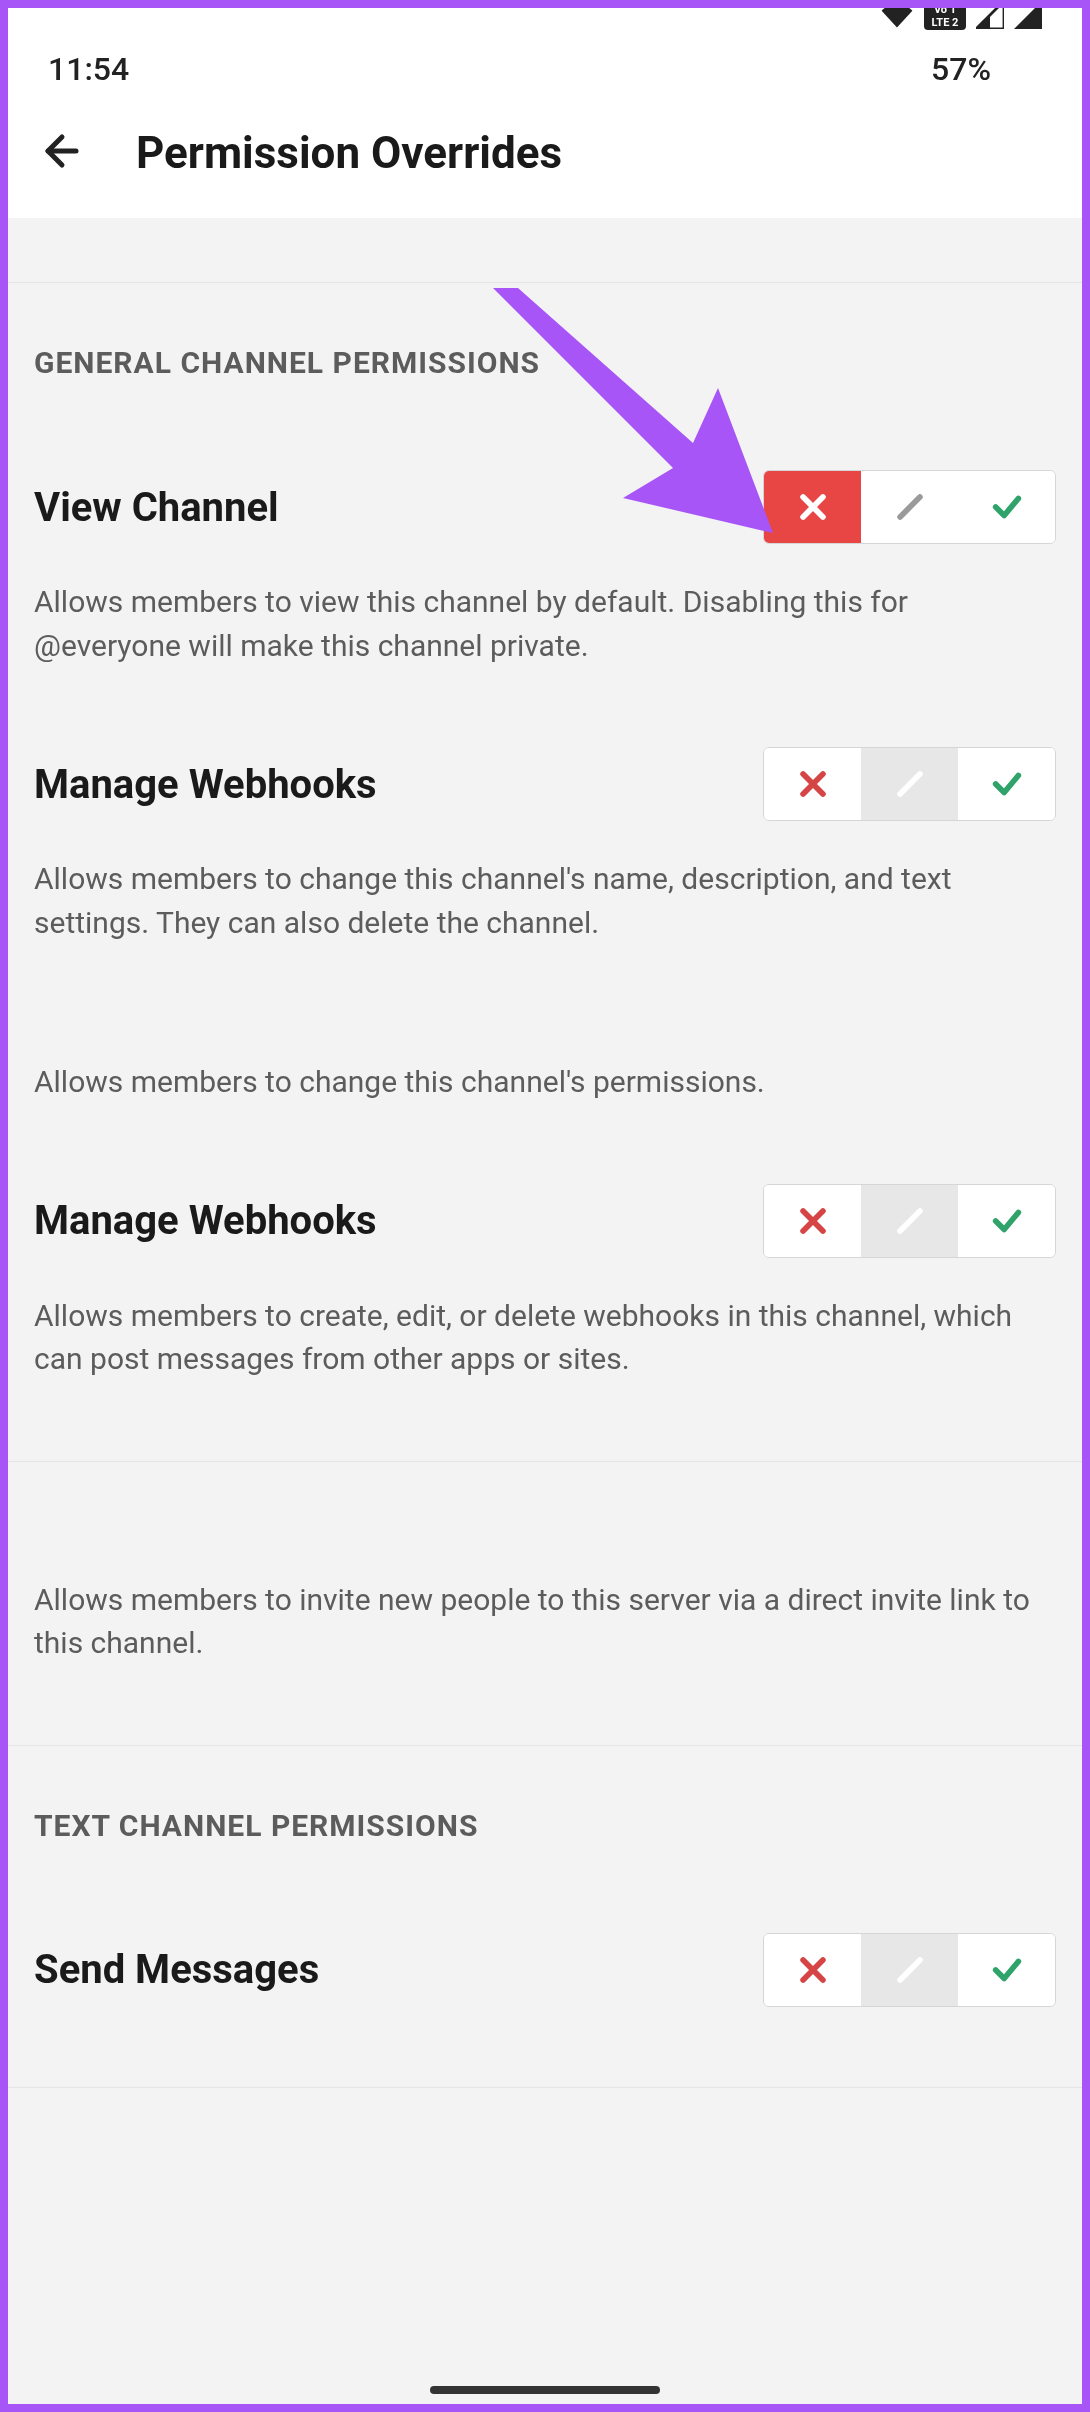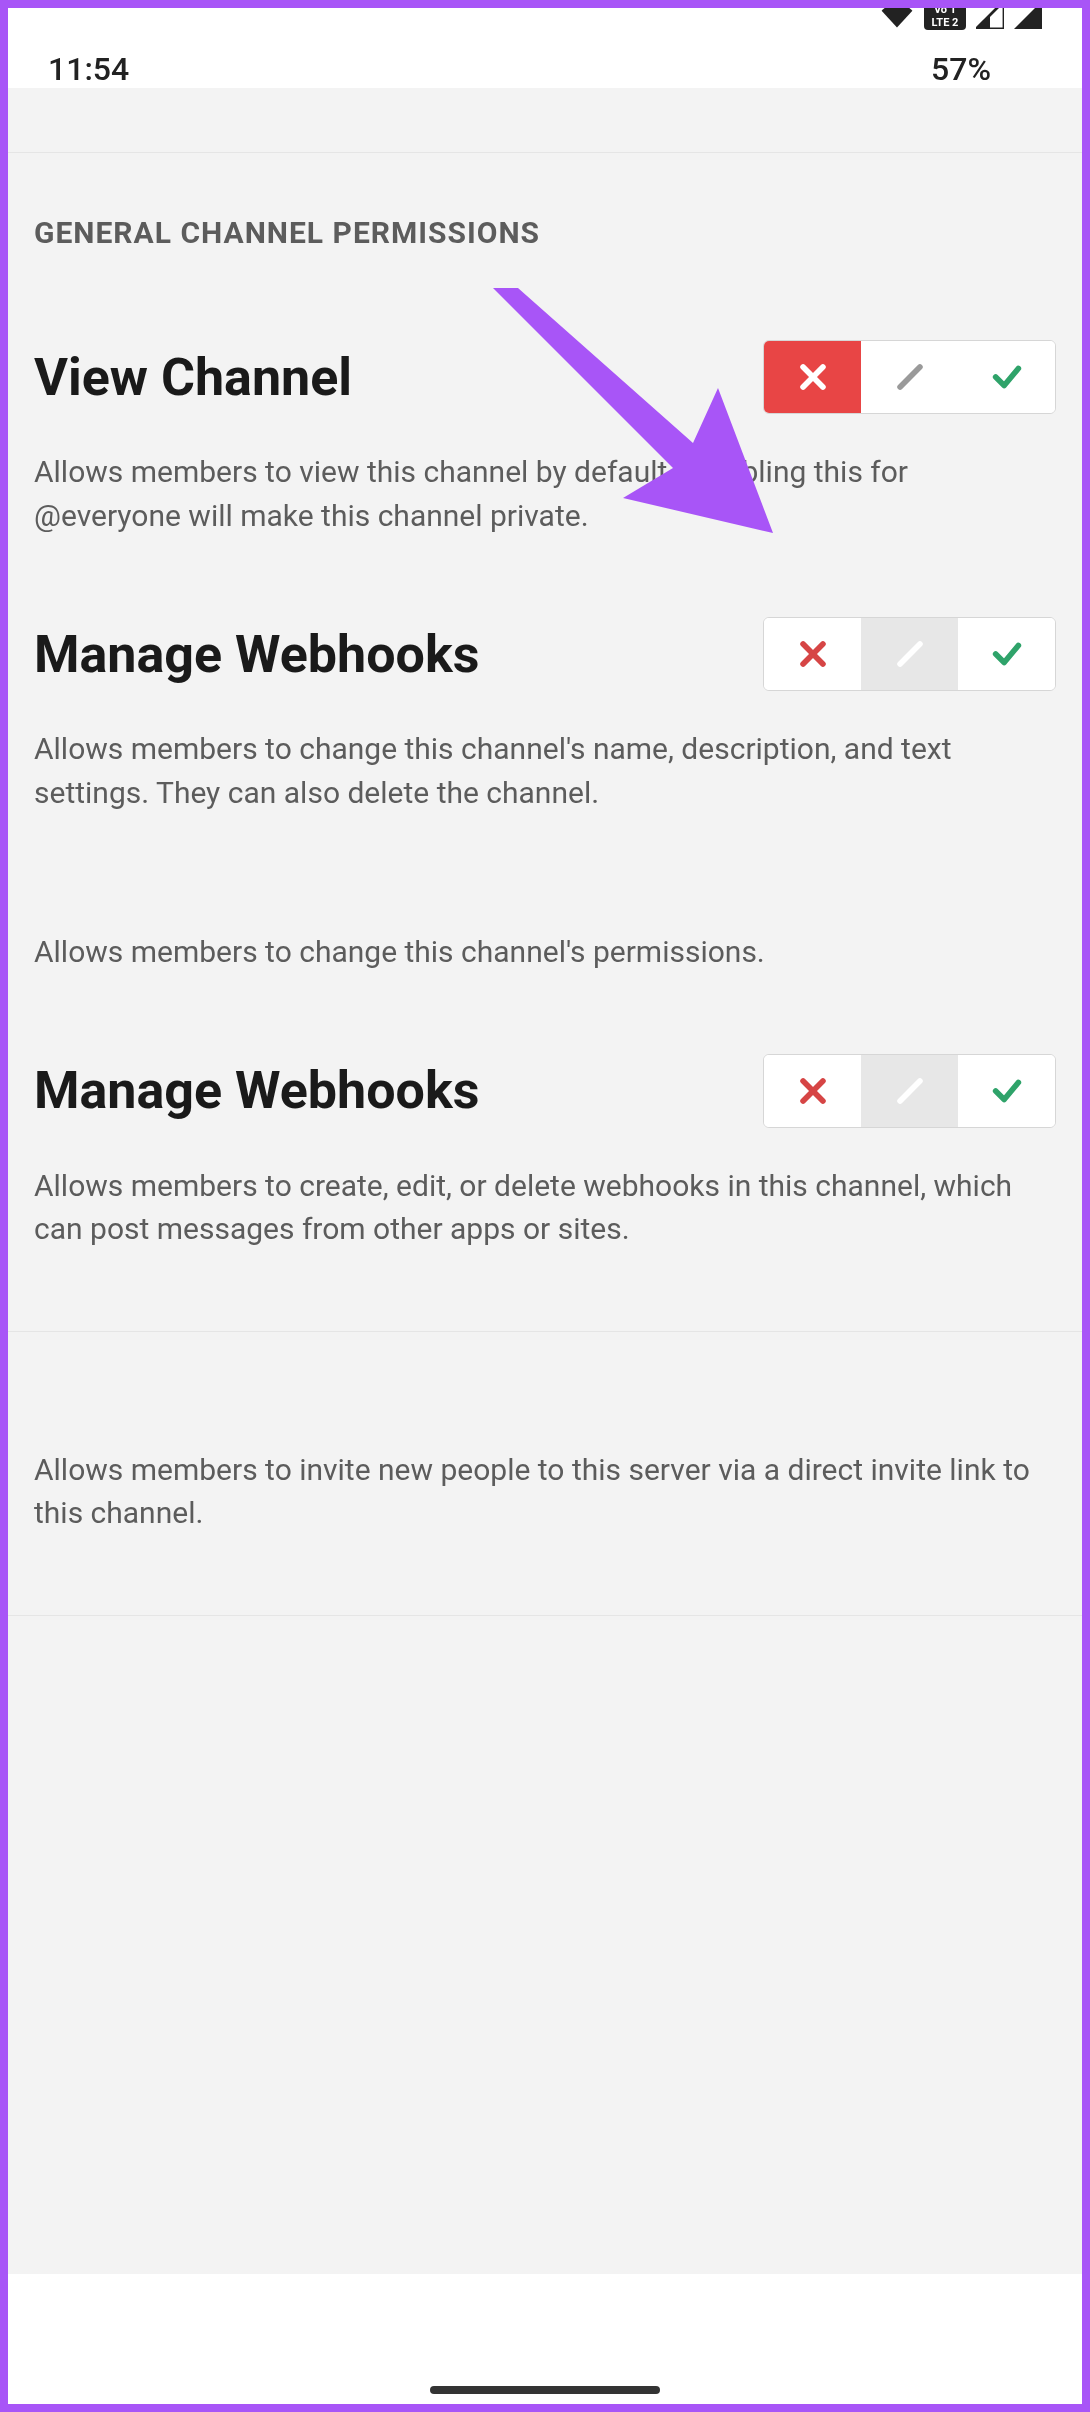--- a/index.html
+++ b/index.html
@@ -71,21 +71,21 @@
   .perm-row {
     padding-top: 80px;
   }
   .perm-row:last-child { padding-bottom: 80px; }
   .perm-head {
     display: flex;
     justify-content: space-between;
     align-items: center;
   }
   .perm-title {
-    font-size: 52px;
+    font-size: 40px;
     font-weight: 700;
     color: #1a1a1a;
   }
   .perm-desc {
     font-size: 30px;
     color: #5c5c5c;
     line-height: 1.45;
     margin-top: 36px;
   }
   .tri-toggle {
@@ -155,20 +155,29 @@
             <path d="M0 20 L10 10 L10 20 Z" fill="#222"></path>
           </svg>
         <svg width="28" height="28" viewBox="0 0 20 20">
             <path d="M0 20 L20 0 L20 20 Z" fill="#222"></path>
           </svg>
       </div>
       <span>57%</span>
     </div>
   </div>
 
+  <div class="app-bar">
+    <div class="back-btn">
+      <svg viewBox="0 0 24 24" fill="none" stroke="#222" stroke-width="2.5" stroke-linecap="round" stroke-linejoin="round">
+          <path d="M19 12H5"></path>
+          <path d="M12 19l-7-7 7-7"></path>
+        </svg>
+    </div>
+    <div class="app-title">Permission Overrides</div>
+  </div>
 
   <div class="content" id="content">
       <div class="spacer-thin"></div>
       <div class="section">
         <div class="section-header">GENERAL CHANNEL PERMISSIONS</div>
         <div class="perm-row">
           <div class="perm-head">
             <div class="perm-title">View Channel</div>
             <div class="tri-toggle">
               <div class="tri-btn deny-active">
@@ -238,20 +247,45 @@
             </div>
           </div>
           <div class="perm-desc">Allows members to create, edit, or delete webhooks in this channel, which can post messages from other apps or sites.</div>
         </div>
       </div>
       <div class="section">
         <div class="perm-row">
           <div class="perm-desc">Allows members to invite new people to this server via a direct invite link to this channel.</div>
         </div>
       </div>
+      <div class="section">
+        <div class="section-header">TEXT CHANNEL PERMISSIONS</div>
+        <div class="perm-row">
+          <div class="perm-head">
+            <div class="perm-title">Send Messages</div>
+            <div class="tri-toggle">
+              <div class="tri-btn">
+                <svg viewBox="0 0 24 24" fill="none" class="x-icon" stroke-linecap="round" stroke-linejoin="round" style="stroke: rgb(214, 69, 69);">
+                  <path d="M5 5 L19 19 M19 5 L5 19"></path>
+                </svg>
+              </div>
+              <div class="tri-btn middle">
+                <svg viewBox="0 0 24 24" fill="none" class="slash-active" stroke-linecap="round" stroke-linejoin="round" style="stroke: rgb(255, 255, 255);">
+                  <path d="M5 19 L19 5"></path>
+                </svg>
+              </div>
+              <div class="tri-btn">
+                <svg viewBox="0 0 24 24" fill="none" class="check-icon" stroke-linecap="round" stroke-linejoin="round" style="stroke: rgb(47, 163, 106);">
+                  <path d="M4 12 L10 18 L20 6"></path>
+                </svg>
+              </div>
+            </div>
+          </div>
+        </div>
+      </div>
     </div>
 
   <svg class="annotation-arrow" width="360" height="300" viewBox="0 0 360 300">
     <path d="M 30 0 L 210 180 L 160 210 L 310 245 L 255 100 L 230 155 L 55 0 Z" fill="#a855f7"></path>
   </svg>
 
   <div class="nav-handle"></div>
 </div>
 
 </body></html>

